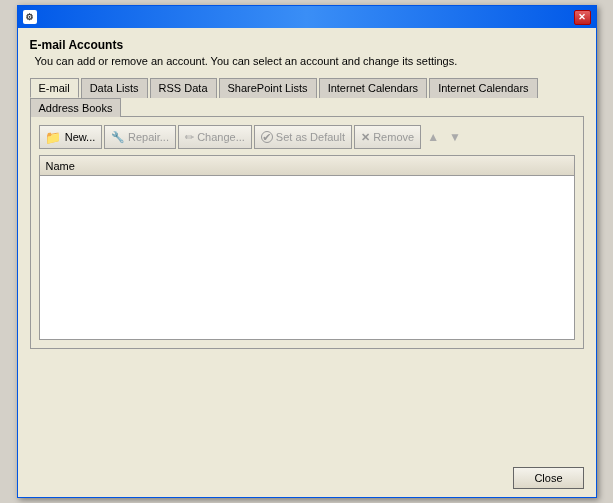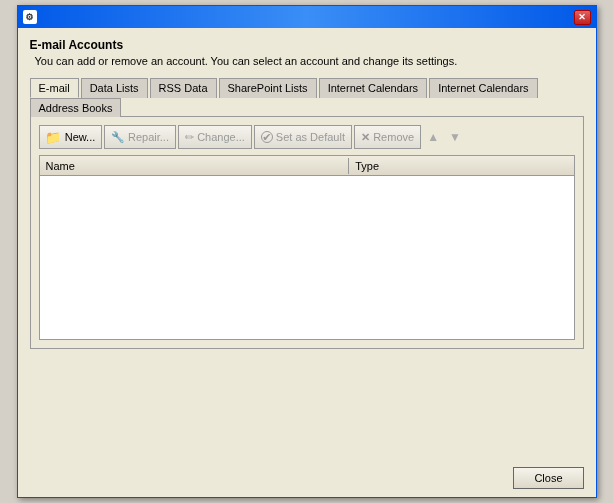--- a/index.html
+++ b/index.html
@@ -241,21 +241,20 @@
           <span style="font-size:11px; color:#999; font-weight:bold;">✕</span>
           <span style="color:#999;">Remove</span>
         </button>
         <button class="arrow-btn disabled">▲</button>
         <button class="arrow-btn disabled">▼</button>
       </div>
 
       <div class="table-container">
         <div class="table-header">
           <div class="table-header-cell">Name</div>
-          <div class="table-header-cell">Type</div>
         </div>
         <div class="table-body">
           
         </div>
       </div>
     </div>
   </div>
 
   <div class="bottom-area"></div>
 

